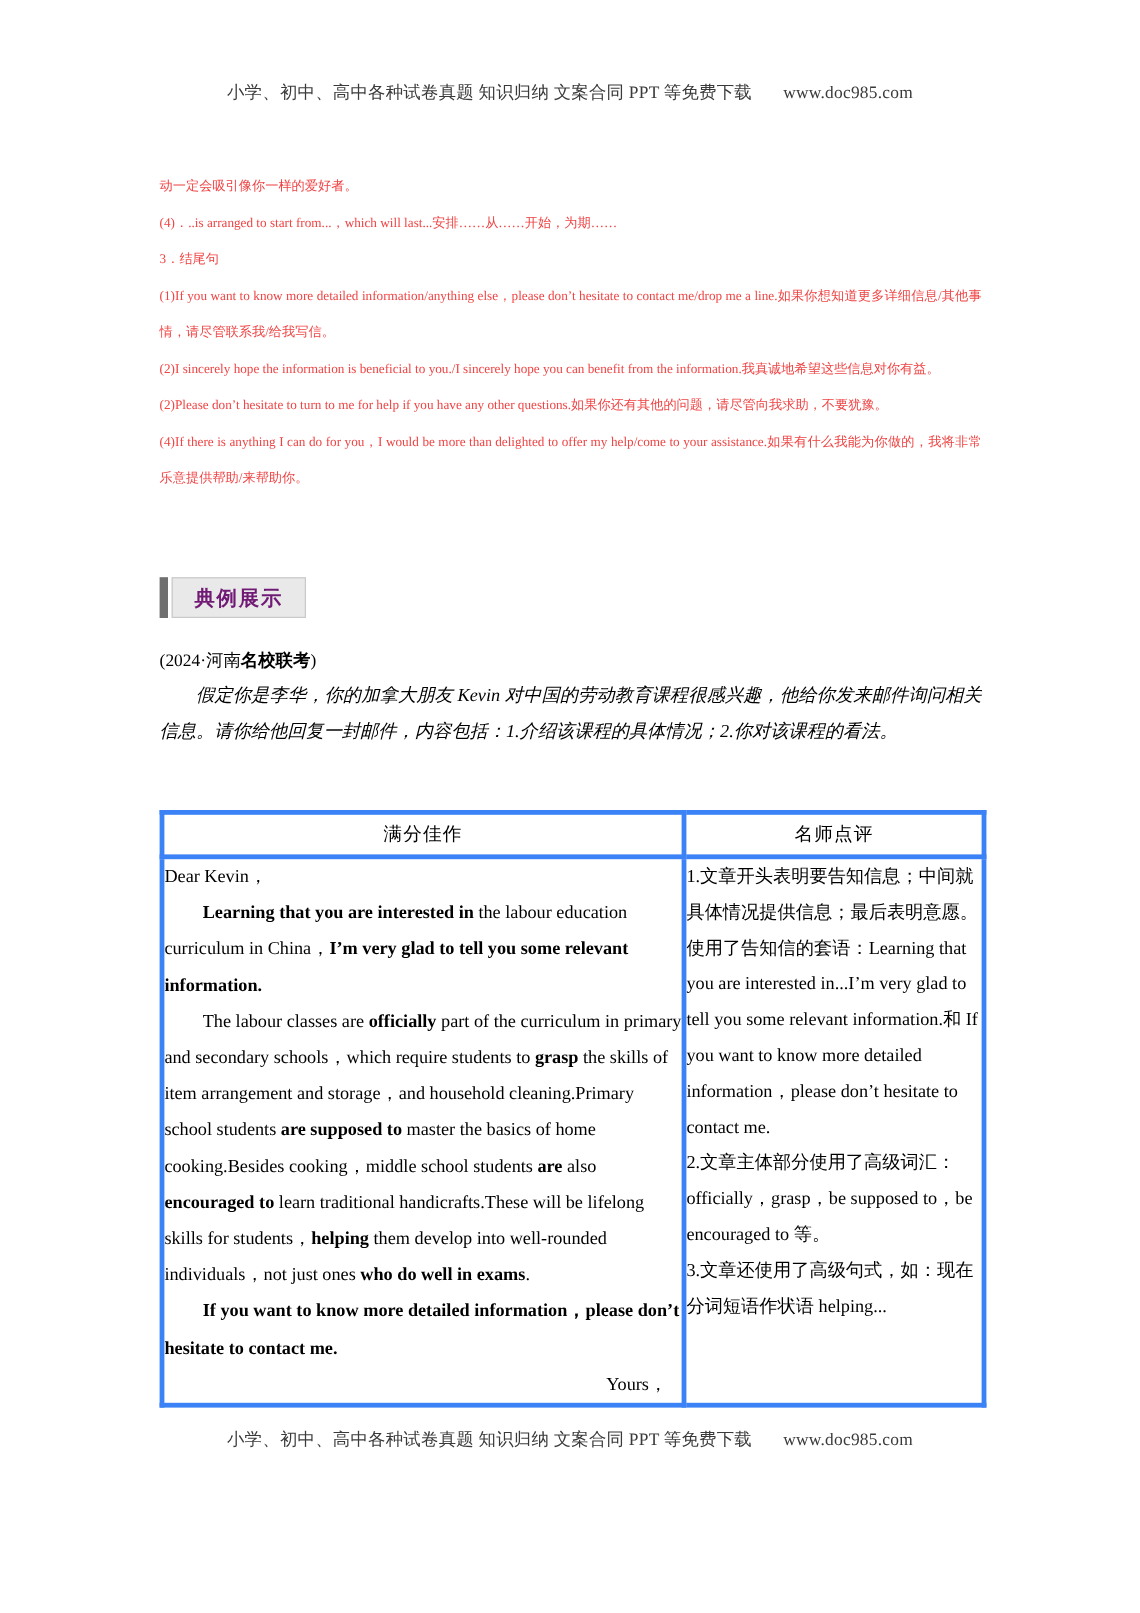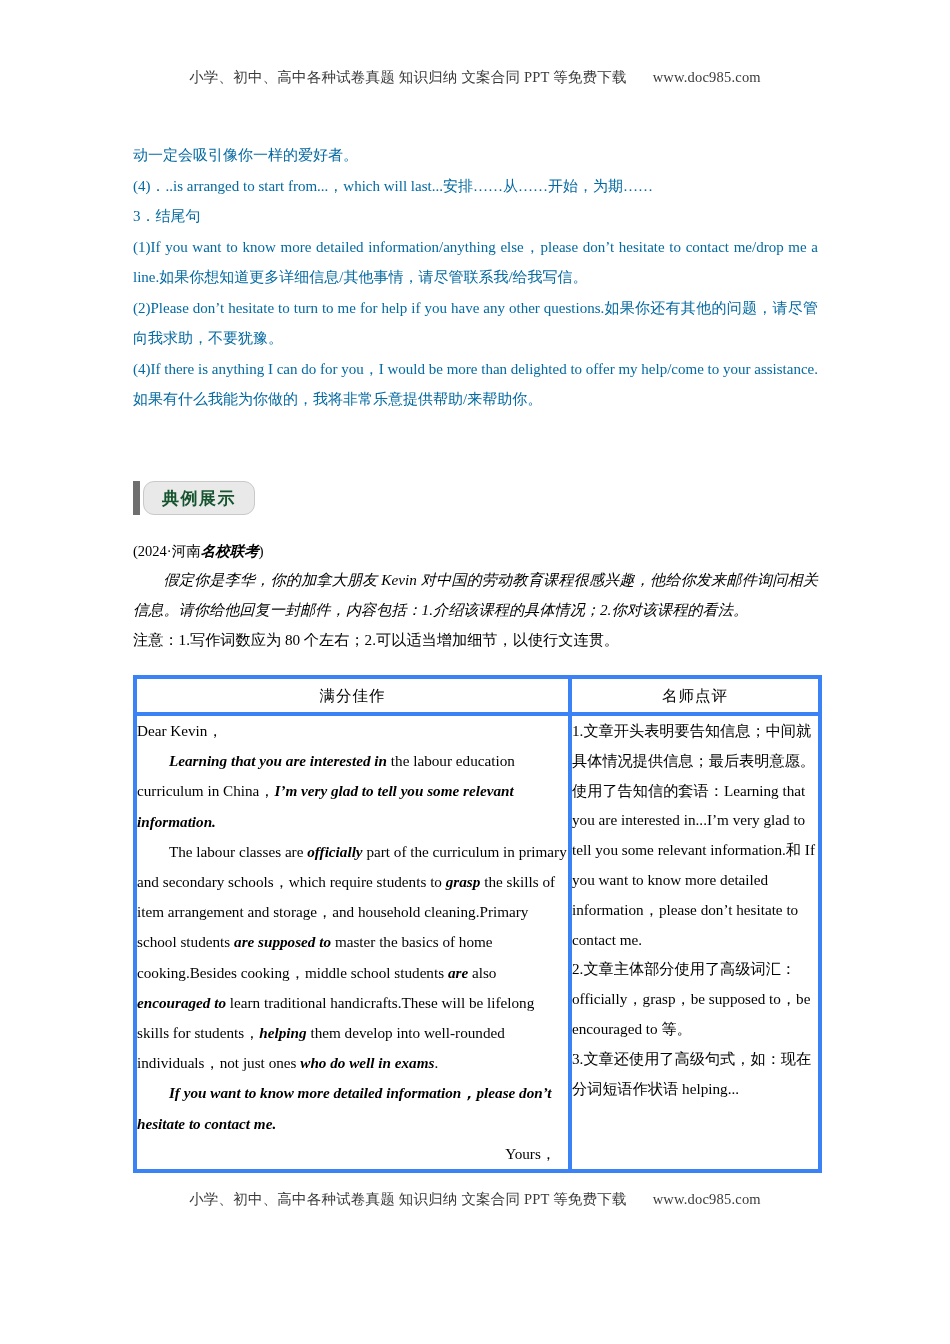--- a/index.html
+++ b/index.html
@@ -42,51 +42,51 @@
 
   
   .content {
     position: absolute;
     left: 133px;
     top: 140px;
     width: 685px;
   }
   p.line {
     margin: 0 0 0 0;
-    font-size: 15px;
+    font-size: 11px;
     line-height: 30.5px;
     text-align: justify;
     text-justify: inter-ideograph;
-    color: #0369a1;
+    color: #ef4444;
   }
 
   
   .section-head {
     position: absolute;
     left: 133px;
     top: 481px;
     height: 34px;
     display: flex;
     align-items: stretch;
   }
   .section-head .bar {
     width: 7px;
     background: #6f6f6f;
     margin-right: 3px;
   }
   .section-head .chip {
     background: #e9e9e9;
     border: 1px solid #c9c9c9;
-    border-radius: 11px;
+    border-radius: 0;
     padding: 0 18px;
     display: flex;
     align-items: center;
     font-size: 17px;
     font-weight: bold;
-    color: #14532d;
+    color: #701a75;
     letter-spacing: 1.5px;
   }
 
   
   .prompt {
     position: absolute;
     left: 133px;
     top: 538px;
     width: 685px;
   }
@@ -153,49 +153,49 @@
   .essay-p.indent { text-indent: 2.1em; }
   .sign {
     margin: 0;
     text-align: right;
     padding-right: 12px;
   }
   .comment-p {
     margin: 0;
     text-align: left;
   }
-  b { font-weight: bold; font-style: italic; }
+  b { font-weight: bold; }
 </style>
 </head>
 <body>
 
 <div class="page">
 
   <div class="watermark wm-top">
     <span>小学、初中、高中各种试卷真题  知识归纳  文案合同  PPT 等免费下载</span><span class="url">www.doc985.com</span>
   </div>
 
   <div class="content">
     <p class="line">动一定会吸引像你一样的爱好者。</p>
     <p class="line">(4)．..is arranged to start from...，which will last...安排……从……开始，为期……</p>
     <p class="line">3．结尾句</p>
     <p class="line">(1)If you want to know more detailed information/anything else，please don’t hesitate to contact me/drop me a line.如果你想知道更多详细信息/其他事情，请尽管联系我/给我写信。</p>
+    <p class="line">(2)I sincerely hope the information is beneficial to you./I sincerely hope you can benefit from the information.我真诚地希望这些信息对你有益。</p>
     <p class="line">(2)Please don’t hesitate to turn to me for help if you have any other questions.如果你还有其他的问题，请尽管向我求助，不要犹豫。</p>
     <p class="line">(4)If there is anything I can do for you，I would be more than delighted to offer my help/come to your assistance.如果有什么我能为你做的，我将非常乐意提供帮助/来帮助你。</p>
   </div>
 
   <div class="section-head">
     <div class="bar"></div>
     <div class="chip">典例展示</div>
   </div>
 
   <div class="prompt">
     <p class="source-line"><span>(2024·河南</span><b>名校联考</b><span>)</span></p>
     <p class="prompt-body">假定你是李华，你的加拿大朋友 Kevin 对中国的劳动教育课程很感兴趣，他给你发来邮件询问相关信息。请你给他回复一封邮件，内容包括：1.介绍该课程的具体情况；2.你对该课程的看法。</p>
-    <p class="notes-line">注意：1.写作词数应为 80 个左右；2.可以适当增加细节，以使行文连贯。</p>
   </div>
 
   <table class="wtable">
     <tbody>
         <tr>
       <th class="col-left">满分佳作</th>
       <th class="col-right">名师点评</th>
     </tr>
     <tr>
       <td class="cell-essay">

